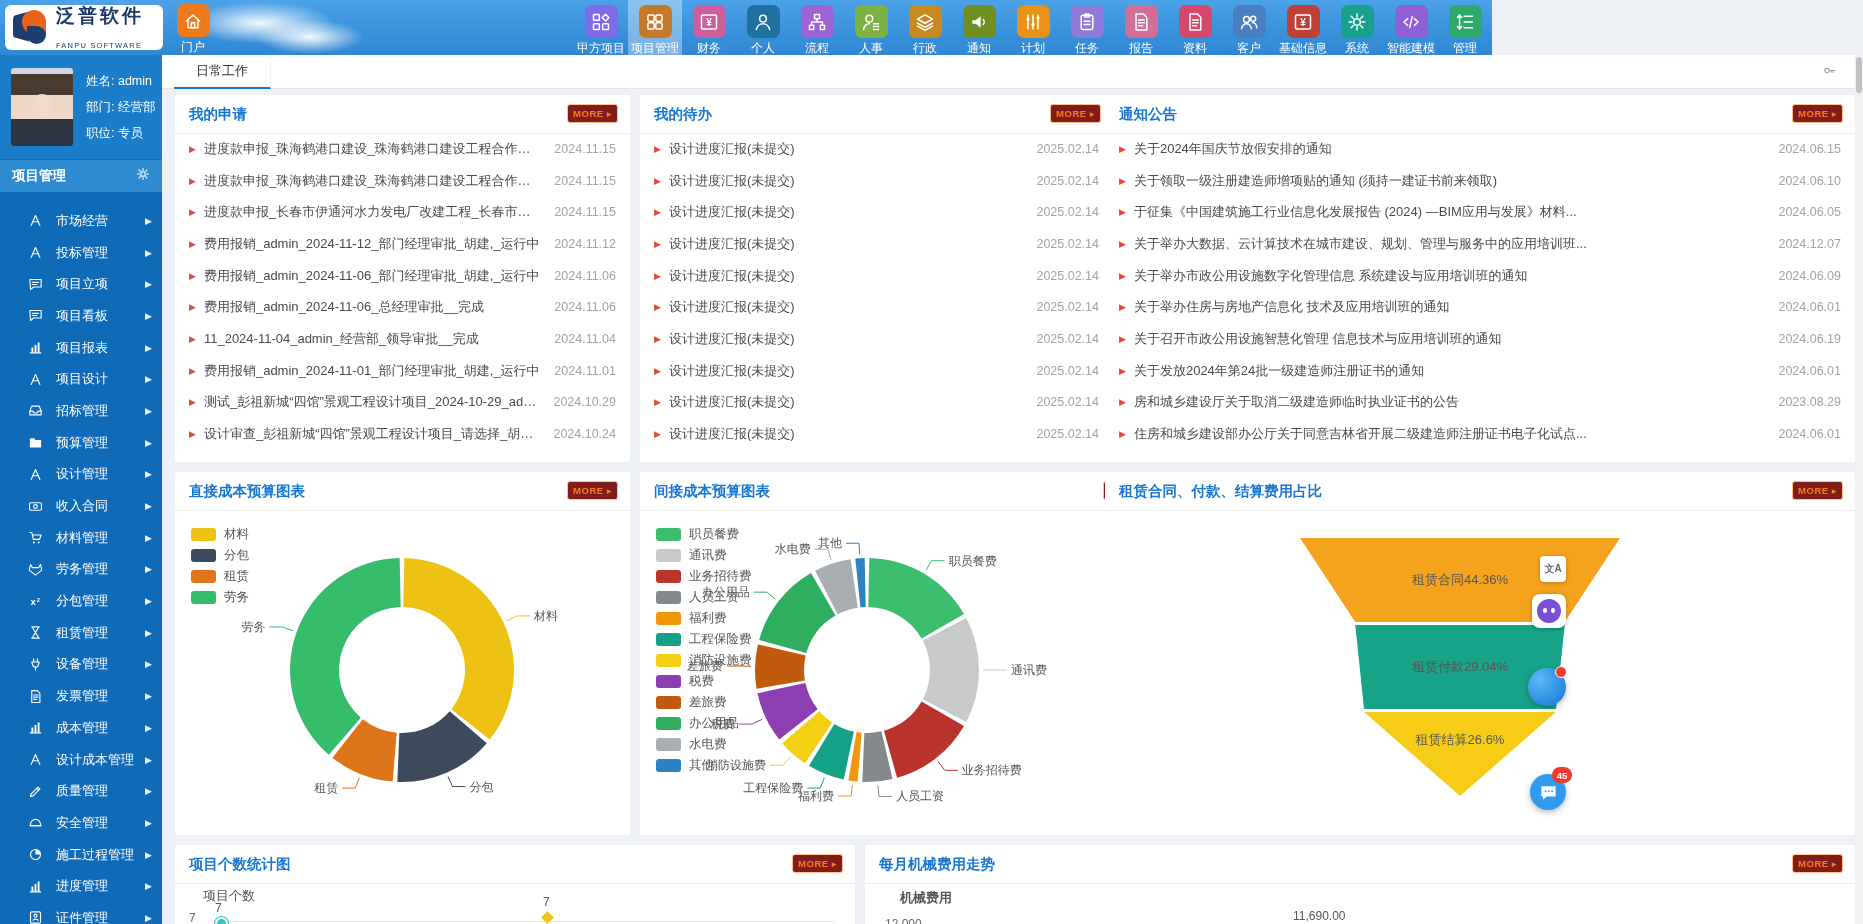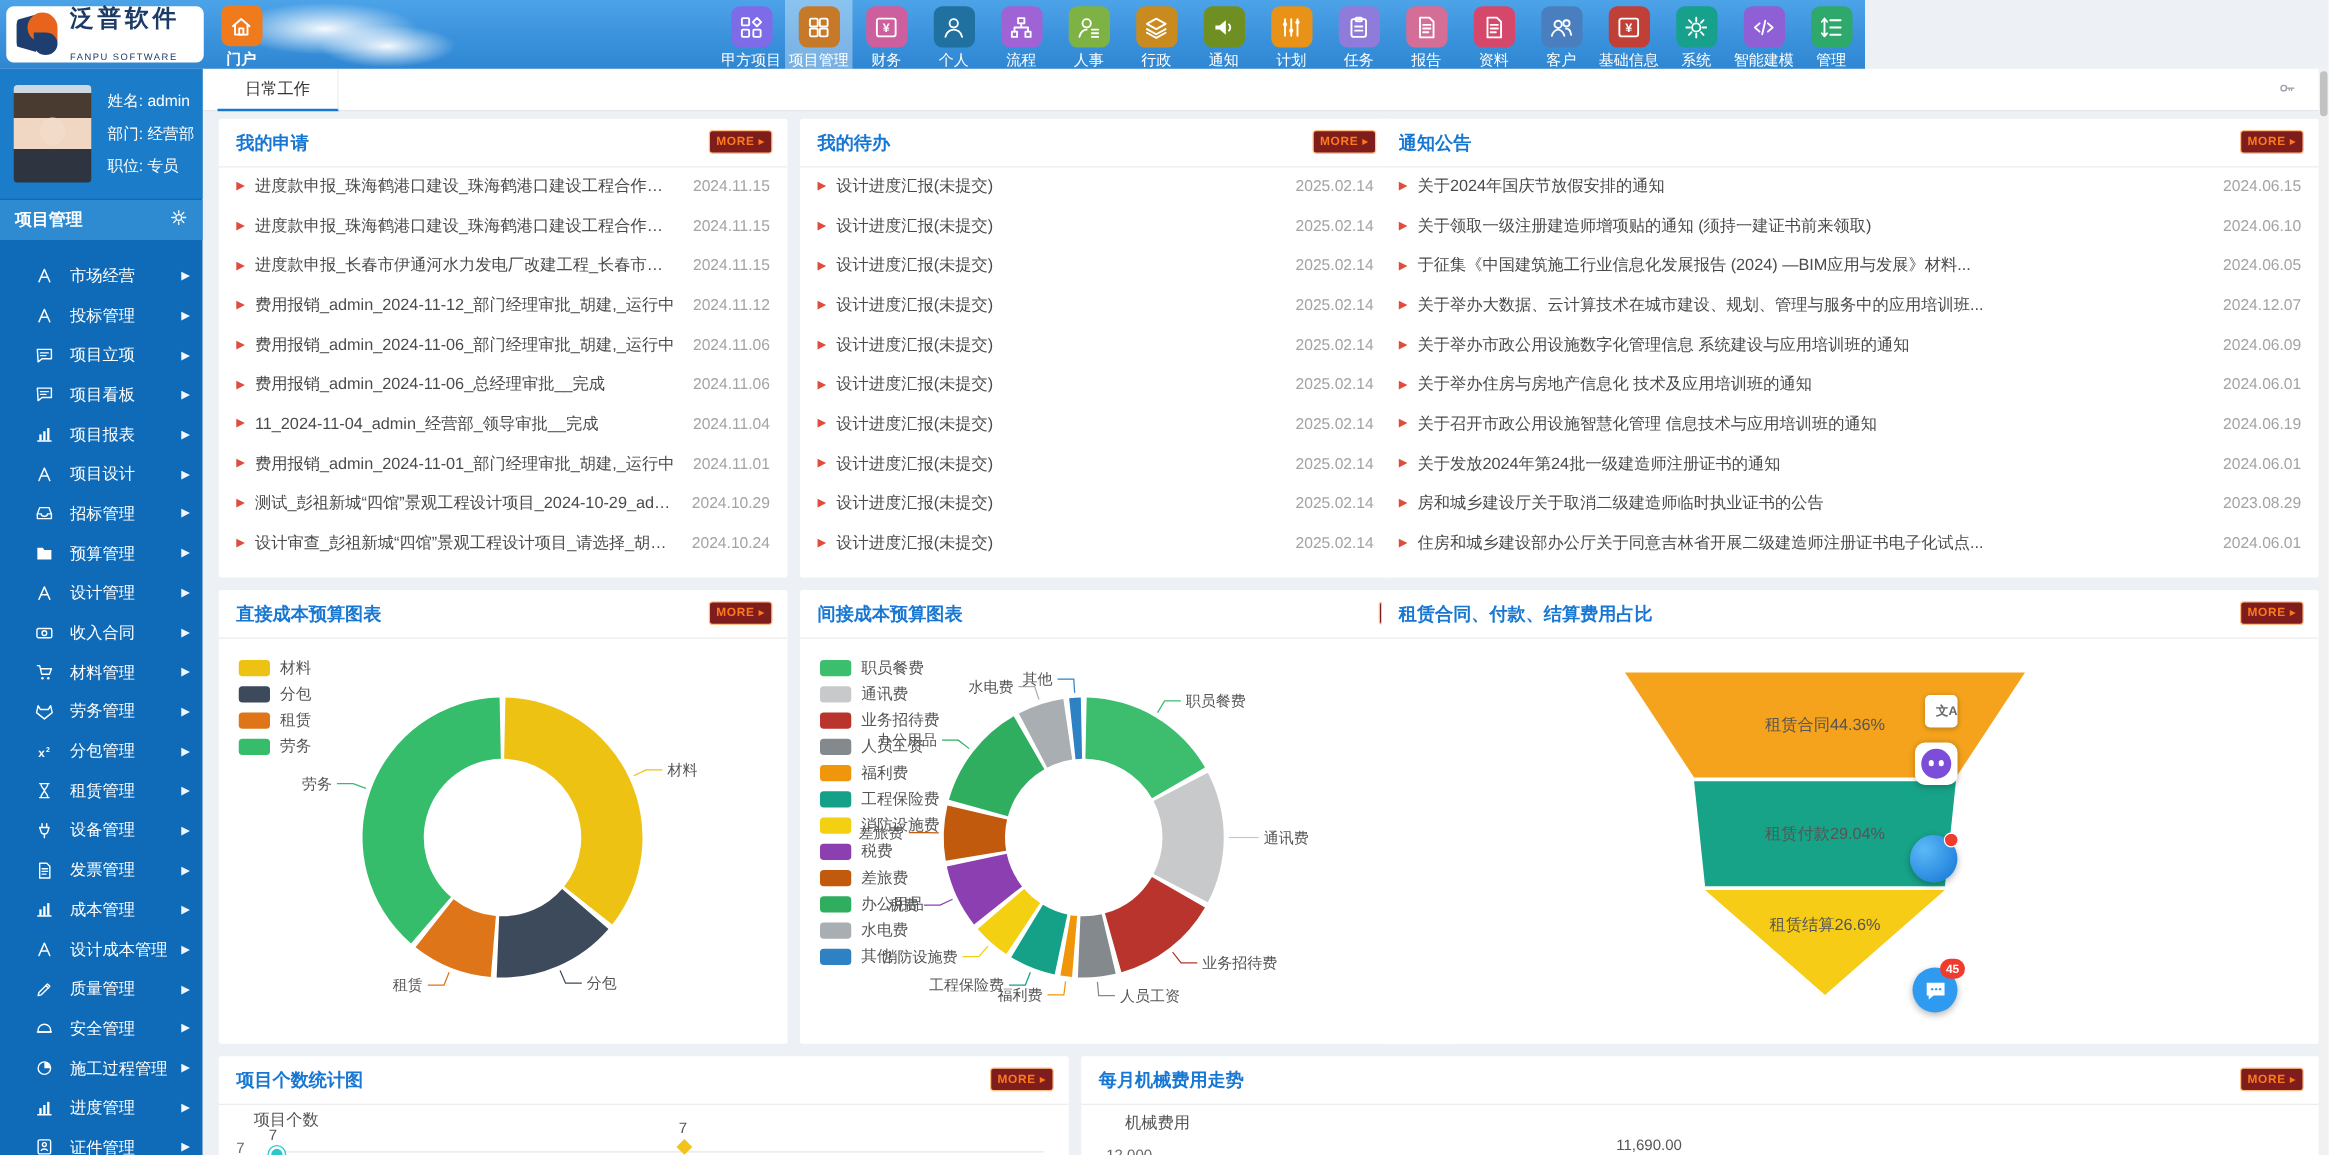--- a/index.html
+++ b/index.html
@@ -11,21 +11,21 @@
   .cloud{position:absolute;border-radius:50%;background:radial-gradient(ellipse at center,rgba(255,255,255,.95),rgba(255,255,255,0) 70%);}
   .logo-box{position:absolute;left:5px;top:5px;width:158px;height:45px;background:#fff;border-radius:6px;
             display:flex;align-items:center;padding:0 8px;box-sizing:border-box;gap:7px;}
   .logo-mark{width:36px;height:36px;position:relative;flex:none;}
   .logo-mark .b1{position:absolute;left:0;top:2px;width:16px;height:30px;background:#1D3E6E;border-radius:8px 0 0 8px;clip-path:polygon(0 15%,100% 0,100% 100%,0 85%);}
   .logo-mark .b2{position:absolute;left:9px;top:0;width:24px;height:24px;background:#E8641C;border-radius:50% 50% 0 50%;}
   .logo-mark .b3{position:absolute;left:14px;top:16px;width:19px;height:18px;background:#1D3E6E;border-radius:0 50% 50% 50%;}
   .logo-text{display:flex;flex-direction:column;line-height:1;}
   .logo-cn{font-size:19px;font-weight:bold;color:#1C3A66;letter-spacing:3px;}
   .logo-en{font-size:7.5px;color:#1C3A66;letter-spacing:1.2px;margin-top:17px;}
-  .portal{position:absolute;left:168px;top:4px;width:50px;text-align:center;z-index:2;font-weight:bold;}
+  .portal{position:absolute;left:168px;top:4px;width:50px;text-align:center;z-index:2;}
   .tile{width:33px;height:33px;border-radius:7px;margin:0 auto;display:flex;align-items:center;justify-content:center;}
   .tile svg{width:20px;height:20px;}
   .nav-label{font-size:12px;color:#fff;margin-top:2px;white-space:nowrap;}
   .topnav{position:absolute;right:0;top:0;height:55px;display:flex;align-items:flex-start;z-index:2;}
   .topnav-item{width:54px;padding-top:5px;text-align:center;cursor:pointer;height:50px;}
   .topnav-item.selected{background:rgba(255,255,255,.35);}
   
   .sidebar{position:absolute;left:0;top:55px;width:162px;bottom:0;background:#0F6AB8;z-index:20;}
   .usercard{position:absolute;left:0;top:0;width:162px;height:104px;background:#1B7CC9;}
   .avatar{position:absolute;left:11px;top:13px;width:62px;height:78px;border-radius:3px;overflow:hidden;
@@ -67,21 +67,21 @@
   svg text{font-family:"Liberation Sans","DejaVu Sans",sans-serif;}
   
   .axis-title{position:absolute;font-size:13px;color:#555;}
   .axis-tick{position:absolute;font-size:12px;color:#666;}
   .gridline{position:absolute;height:1px;background:#E8E8E8;}
   .pt-label{position:absolute;font-size:12px;color:#555;}
   .marker{position:absolute;width:9px;height:9px;}
   
   .float-btn{position:absolute;z-index:40;cursor:pointer;}
   .translate-box{width:26px;height:26px;background:#fff;border-radius:4px;box-shadow:0 1px 4px rgba(0,0,0,.25);
-                 display:flex;align-items:center;justify-content:flex-end;font-size:10px;font-weight:bold;color:#666;}
+                 display:flex;align-items:center;justify-content:center;font-size:10px;font-weight:bold;color:#666;}
   .assist-box{width:34px;height:34px;background:#fff;border-radius:8px;box-shadow:0 1px 5px rgba(0,0,0,.25);
               display:flex;align-items:center;justify-content:center;}
   .assist-face{width:24px;height:24px;border-radius:50%;background:#7C4DD8;position:relative;}
   .assist-face:before,.assist-face:after{content:"";position:absolute;top:9px;width:4px;height:5px;border-radius:2px;background:#fff;}
   .assist-face:before{left:6px;} .assist-face:after{right:6px;}
   .balloon{width:38px;height:38px;border-radius:50%;background:radial-gradient(circle at 30% 30%,#5CB9F8,#1273D4);box-shadow:0 2px 6px rgba(0,0,0,.3);position:relative;}
   .balloon .dot{position:absolute;right:-1px;top:-2px;width:10px;height:10px;border-radius:50%;background:#F03B2E;border:1.5px solid #fff;}
   .chatbtn{width:36px;height:36px;border-radius:50%;background:#2E9BF0;box-shadow:0 2px 6px rgba(0,0,0,.3);
            display:flex;align-items:center;justify-content:center;position:relative;}
   .chatbtn svg{width:19px;height:19px;}
@@ -893,21 +893,21 @@
     <div class="marker" style="left:368px;top:30px;background:#F2C31B;transform:rotate(45deg);"></div>
       </div>
   </div>
 
   <div class="panel" style="left:865px;top:845px;width:990px;height:240px;">
     <div class="panel-head">
       <span class="panel-title">每月机械费用走势</span>
       <span class="more-btn"><span>MORE</span> ▸</span>
     </div>
     <div class="chart-area" id="chart-monthly_machine">
-    <div class="axis-title" style="left:35px;top:6px;">机械费用</div>
+    <div class="axis-title" style="left:35px;top:6px;font-weight:bold;">机械费用</div>
     <div class="axis-tick" style="left:20px;top:34px;">12,000</div>
 
     <div class="pt-label" style="left:428px;top:26px;">11,690.00</div>
       </div>
   </div>
 
   <div class="float-btn translate-box" style="left:1540px;top:556px;">
     <span>文A</span>
   </div>
   <div class="float-btn assist-box" style="left:1532px;top:594px;">

